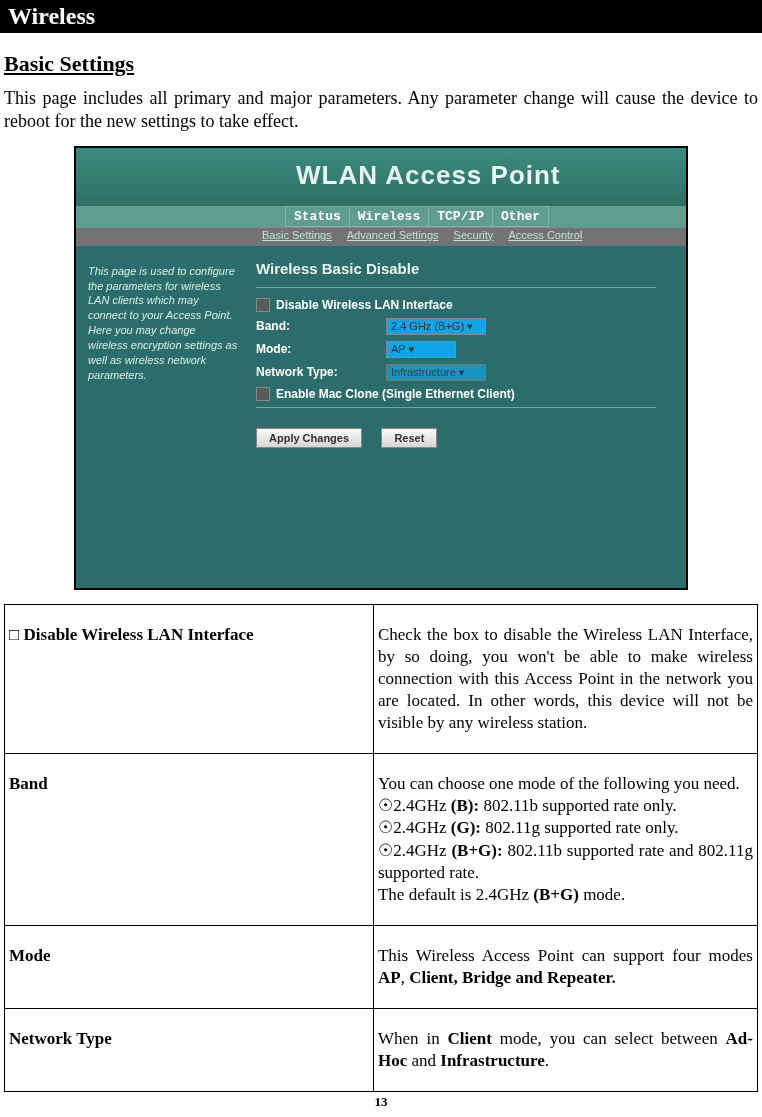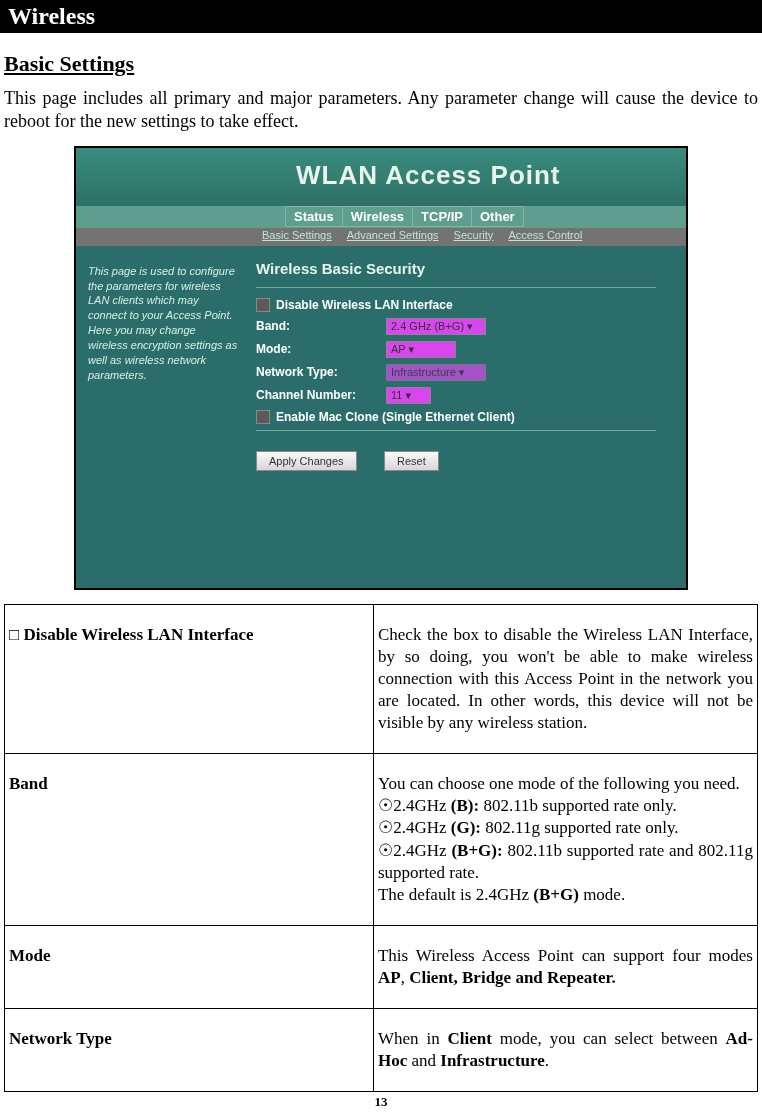--- a/index.html
+++ b/index.html
@@ -56,20 +56,21 @@
       font-weight: bold;
       color: #e9f3ee;
       letter-spacing: 1px;
     }
     .ss-tabs {
       background: #5f9d8f;
       height: 22px;
       font-size: 13px;
       color: #fff;
       font-weight: bold;
+      font-family: Liberation Mono, monospace;
     }
     .ss-tabs span {
       display: inline-block;
       padding: 2px 8px;
       border: 1px solid #7db5a8;
       margin-left: -1px;
       margin-top: 0;
     }
     .ss-tabs-wrap {
       margin-left: 210px;
@@ -124,21 +125,21 @@
       margin: 6px 0;
       display: flex;
       align-items: center;
       font-weight: bold;
     }
     .ss-row .lbl {
       width: 130px;
       display: inline-block;
     }
     .ss-input {
-      background: #d946ef;
+      background: #0ea5e9;
       color: #333;
       border: 1px solid #888;
       font-size: 11px;
       padding: 1px 4px;
       font-family: Arial, sans-serif;
       font-weight: normal;
     }
     .ss-chk {
       display: inline-block;
       width: 12px;
@@ -148,23 +149,23 @@
       margin-right: 6px;
       vertical-align: middle;
     }
     .ss-btn {
       display: inline-block;
       background: linear-gradient(#fafafa, #d6d6d6);
       border: 1px solid #888;
       padding: 3px 12px;
       font-size: 11px;
       color: #333;
-      margin-right: 24px;
+      margin-right: 16px;
       margin-top: 10px;
-      font-weight: normal;
+      font-weight: bold;
     }
     .params-table {
       border-collapse: collapse;
       width: calc(100% - 8px);
       margin: 10px 4px 0 4px;
       font-size: 17px;
     }
     .params-table td {
       border: 1px solid #000;
       padding: 19px 4px;
@@ -215,41 +216,37 @@
       <div class="ss-subtabs-wrap">
         <span>Basic Settings</span>
         <span>Advanced Settings</span>
         <span>Security</span>
         <span>Access Control</span>
       </div>
     </div>
     <div class="ss-body">
       <div class="ss-left">This page is used to configure the parameters for wireless LAN clients which may connect to your Access Point. Here you may change wireless encryption settings as well as wireless network parameters.</div>
       <div class="ss-form">
-        <div class="ss-form-title">Wireless Basic Security</div>
+        <div class="ss-form-title">Wireless Basic Disable</div>
         <div class="ss-divider"></div>
         <div class="ss-row">
           <span class="ss-chk"></span>
           <span>Disable Wireless LAN Interface</span>
         </div>
         <div class="ss-row">
           <span class="lbl">Band:</span>
           <span class="ss-input" style="width:90px;"><span>2.4 GHz (B+G)</span> ▾</span>
         </div>
         <div class="ss-row">
           <span class="lbl">Mode:</span>
           <span class="ss-input" style="width:60px;"><span>AP</span> ▾</span>
         </div>
         <div class="ss-row">
           <span class="lbl">Network Type:</span>
           <span class="ss-input" style="width:90px;opacity:0.7;"><span>Infrastructure</span> ▾</span>
-        </div>
-        <div class="ss-row">
-          <span class="lbl">Channel Number:</span>
-          <span class="ss-input" style="width:35px;"><span>11</span> ▾</span>
         </div>
         <div class="ss-row">
           <span class="ss-chk"></span>
           <span>Enable Mac Clone (Single Ethernet Client)</span>
         </div>
         <div class="ss-divider"></div>
         <div>
           <span class="ss-btn">Apply Changes</span>
           <span class="ss-btn">Reset</span>
         </div>

